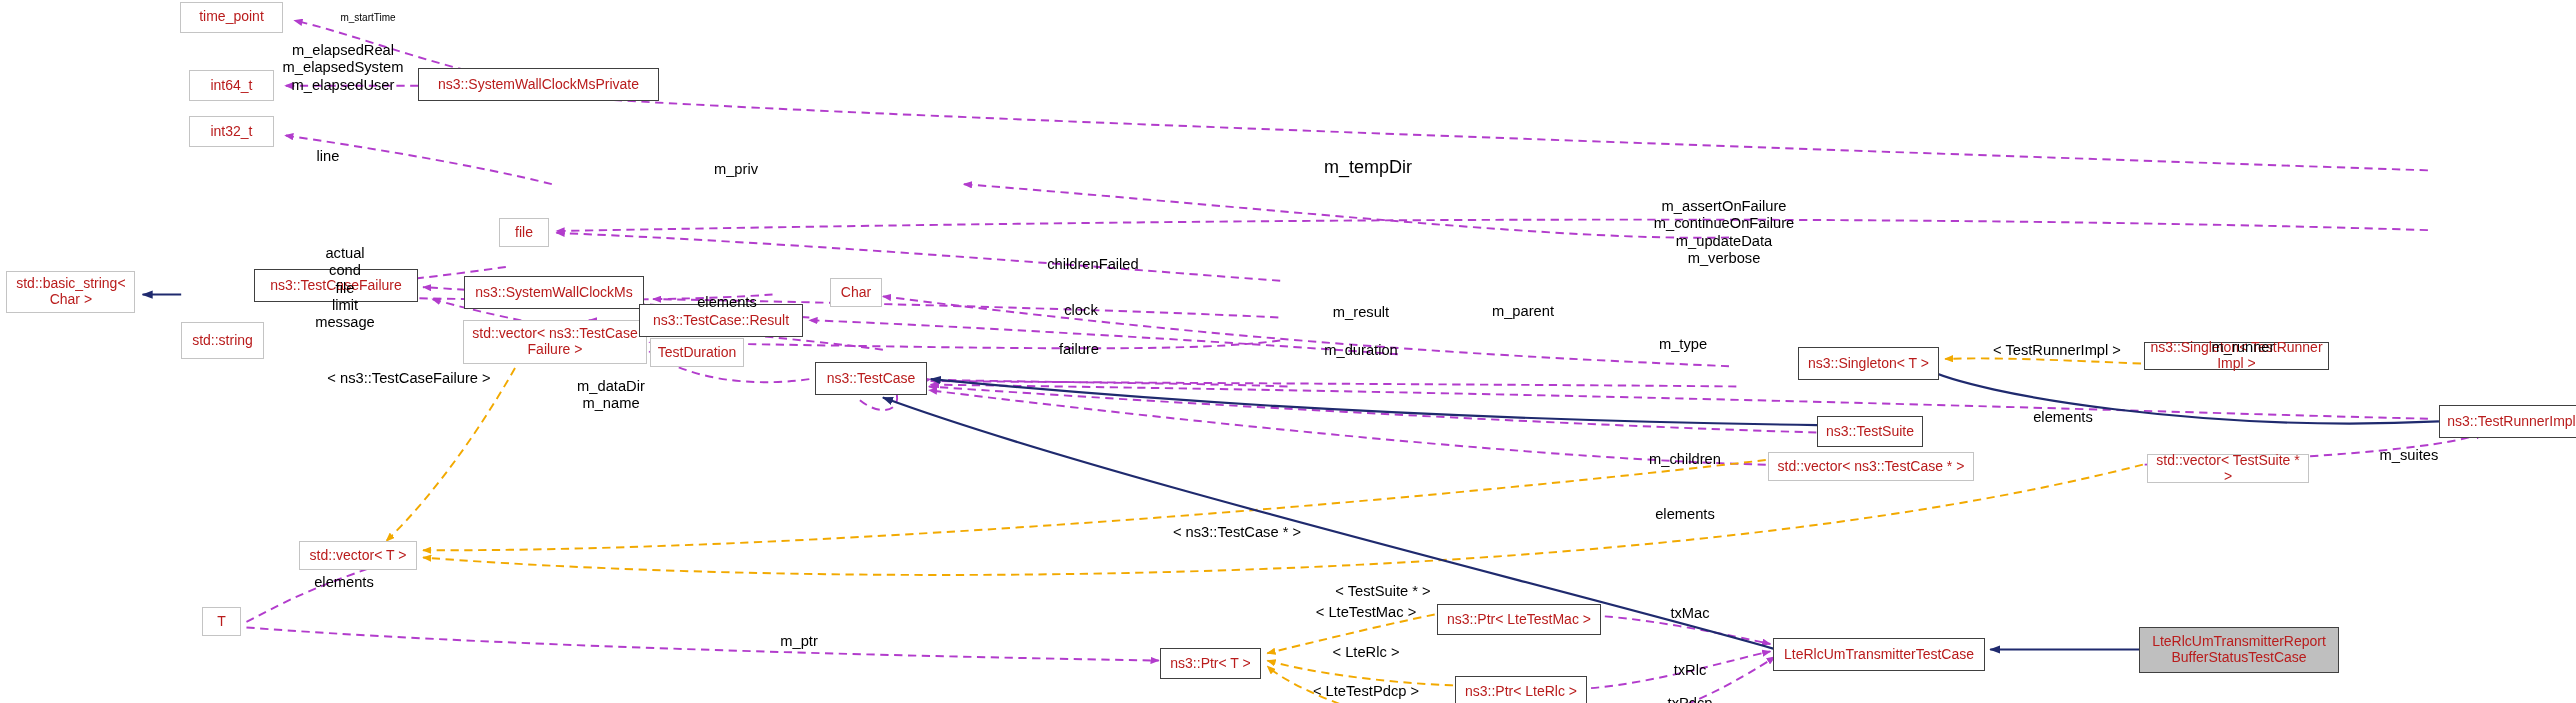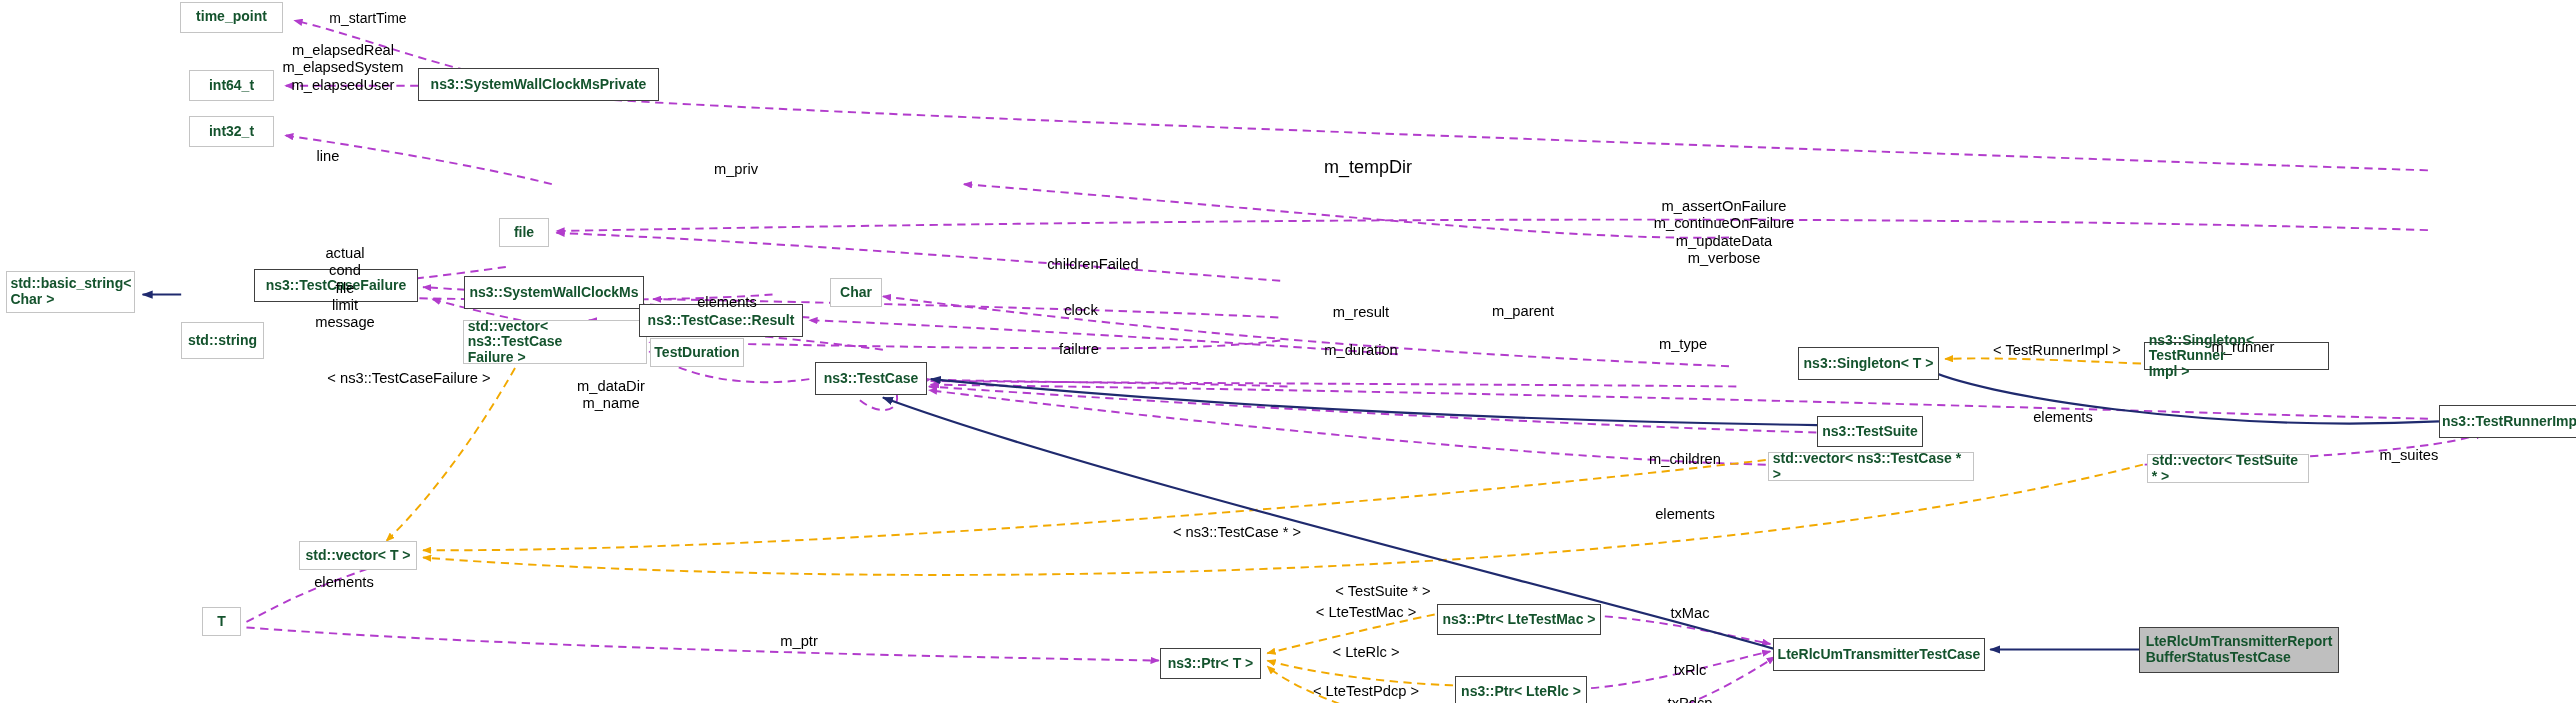--- a/index.html
+++ b/index.html
@@ -12,26 +12,26 @@
     font-family:"Liberation Sans","DejaVu Sans",sans-serif;
     overflow:hidden;
   }
   svg.edges{position:absolute;left:0;top:0;width:2576px;height:704px;pointer-events:none;}
   .node{
     position:absolute;
     box-sizing:border-box;
     display:flex;
     align-items:center;
     justify-content:center;
+    text-align:center;
     line-height:1.12;
-    color:#14532d;
+    color:#b91c1c;
     background:#ffffff;
     white-space:pre-line;
     padding:0.9px 3.7px;
-    font-weight:bold;
   }
   .node.thin{border:0.9px solid #c4c4c4;}
   .node.bold{border:1.8px solid #404040;}
   .node.hl{border:1.8px solid #404040;background:#bfbfbf;}
   .elabel{
     position:absolute;
     color:#000000;
     text-align:center;
     line-height:1.18;
     white-space:pre-line;
@@ -134,21 +134,21 @@
       <div class="node thin" style="left: 299px; top: 541px; width: 118px; height: 29px; font-size: 14px;">std::vector&lt; T &gt;</div>
       <div class="node thin" style="left: 202px; top: 607px; width: 39px; height: 29px; font-size: 14px;">T</div>
       <div class="node bold" style="left: 1160px; top: 648px; width: 101px; height: 31px; font-size: 14px;">ns3::Ptr&lt; T &gt;</div>
       <div class="node bold" style="left: 1437px; top: 604px; width: 164px; height: 31px; font-size: 14px;">ns3::Ptr&lt; LteTestMac &gt;</div>
       <div class="node bold" style="left: 1455px; top: 676px; width: 132px; height: 31px; font-size: 14px;">ns3::Ptr&lt; LteRlc &gt;</div>
       <div class="node bold" style="left: 1773px; top: 638px; width: 212px; height: 33px; font-size: 14px;">LteRlcUmTransmitterTestCase</div>
       <div class="node hl" style="left: 2139px; top: 627px; width: 200px; height: 46px; font-size: 14px;">LteRlcUmTransmitterReport
 BufferStatusTestCase</div>
     </div>
   <div id="labels-layer">
-      <div class="elabel" style="left: 368px; top: 18.4px; font-size: 14px;">m_startTime</div>
+      <div class="elabel" style="left: 368px; top: 18.4px; font-size: 10px;">m_startTime</div>
       <div class="elabel" style="left: 343px; top: 68px; font-size: 14.7px;">m_elapsedReal
 m_elapsedSystem
 m_elapsedUser</div>
       <div class="elabel" style="left: 328px; top: 157px; font-size: 14.7px;">line</div>
       <div class="elabel" style="left: 736px; top: 170px; font-size: 14.7px;">m_priv</div>
       <div class="elabel" style="left: 1368px; top: 168px; font-size: 18px;">m_tempDir</div>
       <div class="elabel" style="left: 345px; top: 288px; font-size: 14.7px;">actual
 cond
 file
 limit

